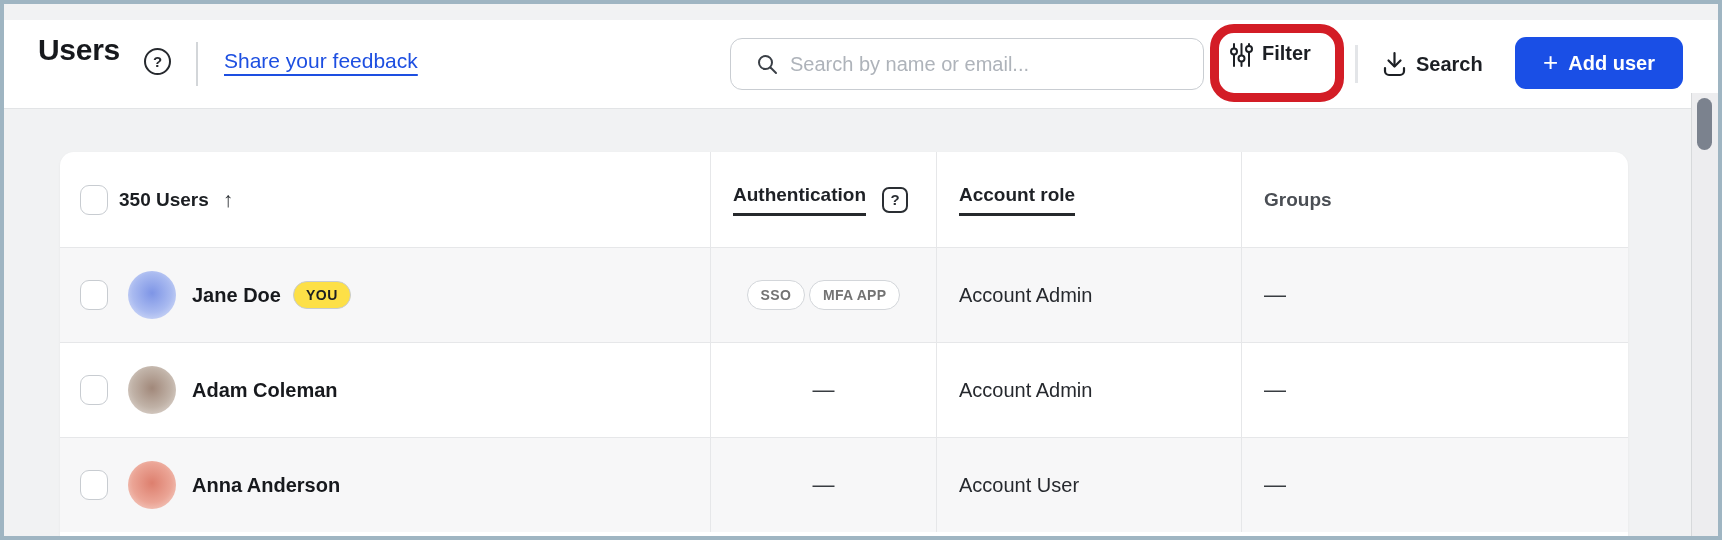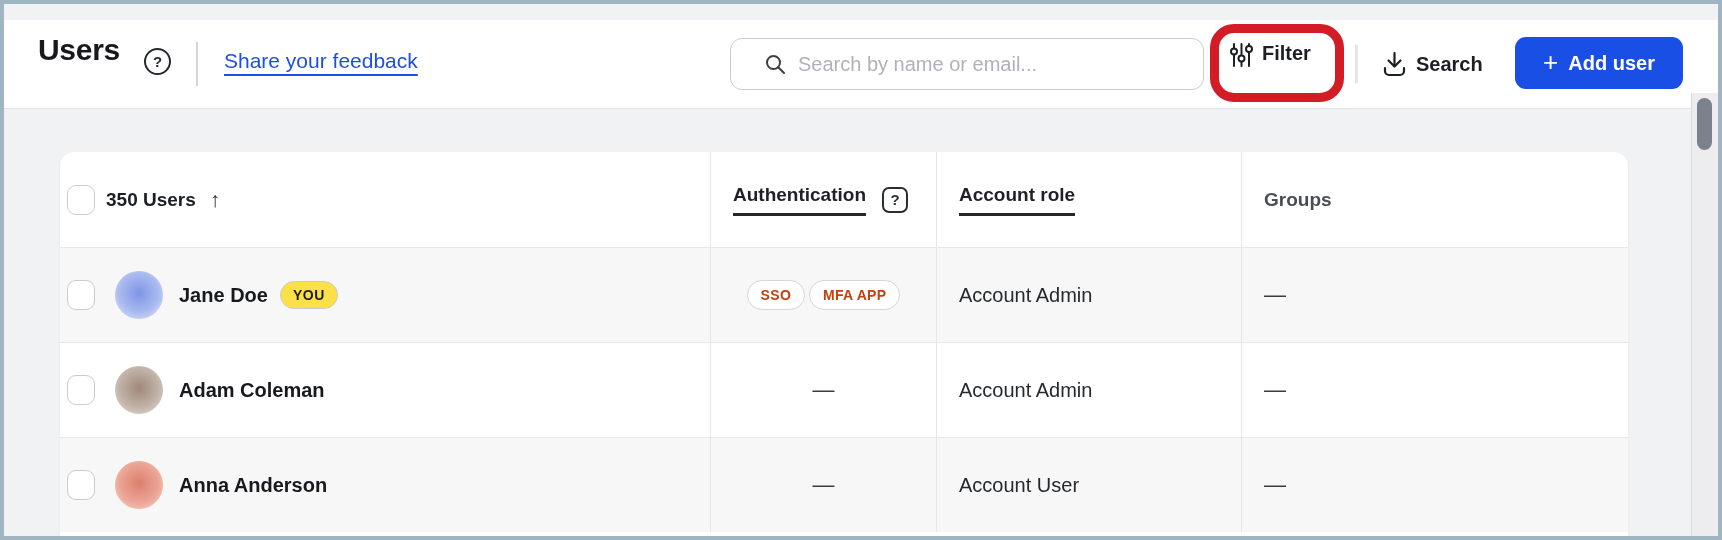--- a/index.html
+++ b/index.html
@@ -15,21 +15,21 @@
                 color:#17191d; letter-spacing:-0.3px; }
   .help-circle { position:absolute; left:140px; top:28px; width:27px; height:27px;
                  border:2px solid #26292e; border-radius:50%; display:flex; align-items:center;
                  justify-content:center; font-size:15px; font-weight:700; color:#26292e; cursor:pointer; }
   .vdiv { position:absolute; left:192px; top:22px; width:2px; height:44px; background:#d3d6d9; }
   .feedback { position:absolute; left:220px; top:29px; font-size:21px; color:#1d4fe1;
               text-decoration:underline; text-decoration-thickness:2px; text-underline-offset:6px;
               cursor:pointer; }
   .searchbox { position:absolute; left:726px; top:18px; width:474px; height:52px;
                border:1.5px solid #c9cdd2; border-radius:12px; background:#fff;
-               display:flex; align-items:center; padding-left:32px; gap:11px; }
+               display:flex; align-items:center; padding-left:24px; gap:11px; }
   .searchbox input { border:none; outline:none; background:transparent; font-size:20px;
                      color:#222; width:390px; font-family:"Liberation Sans", sans-serif; }
   .searchbox input::placeholder { color:#aeb3ba; }
 
   .annotation-ring { position:absolute; left:1206px; top:4px; width:134px; height:78px;
                      border:9px solid #d31d26; border-radius:24px; pointer-events:none; z-index:3; }
   .filter-btn { position:absolute; left:1226px; top:22px; height:44px; display:flex;
                 align-items:flex-start; gap:9px; background:transparent; border:none;
                 font-size:20px; font-weight:700; color:#1c1f24; cursor:pointer;
                 font-family:"Liberation Sans", sans-serif; z-index:2; }
@@ -53,41 +53,41 @@
 
   
   .card { position:absolute; left:56px; top:148px; width:1568px; height:384px;
           background:#fff; border-radius:14px 14px 0 0; overflow:hidden;
           box-shadow:0 1px 3px rgba(0,0,0,0.05); }
   .trow { display:grid; grid-template-columns:650px 226px 305px 1fr; height:95px; }
   .trow > div { display:flex; align-items:center; }
   .trow .c2, .trow .c3, .trow .c4 { border-left:1px solid #e6e7e9; }
   .body-row { border-top:1px solid #e6e7e9; }
   .row-alt { background:#f7f7f8; }
-  .c1 { padding-left:7px; }
+  .c1 { padding-left:20px; }
   .c2 { justify-content:center; gap:4px; }
   .c3, .c4 { padding-left:22px; }
 
   .checkbox { width:28px; height:30px; border:1.5px solid #c8ccd1; border-radius:9px;
               background:#fff; flex:0 0 auto; cursor:pointer; }
   .count-label { margin-left:11px; font-size:19px; font-weight:700; color:#1b1e22; }
   .sort-arrow { margin-left:14px; font-size:21px; color:#2b2f34; }
   .col-label { font-size:19px; font-weight:700; color:#1e2126; }
   .underlined { border-bottom:3px solid #26292c; padding-bottom:7px; cursor:pointer; }
   .qbox { width:26px; height:26px; border:2px solid #2a2e33; border-radius:7px; margin-left:12px;
           display:flex; align-items:center; justify-content:center; font-size:15px;
           font-weight:700; color:#2a2e33; cursor:pointer; }
   .groups-h { color:#4a4e54; }
 
   .avatar { width:48px; height:48px; border-radius:50%; margin-left:20px; flex:0 0 auto; }
   .uname { margin-left:16px; font-size:20px; font-weight:700; color:#17191d; }
   .you-badge { margin-left:12px; padding:5px 12px; border:1.5px solid #c8ccd1; border-radius:16px;
                font-size:14px; font-weight:700; color:#1b1e22; letter-spacing:0.5px; background:#fde047; }
   .auth-badge { padding:6px 13px; border:1.5px solid #d3d6da; border-radius:16px; background:#fff;
-                font-size:14px; font-weight:700; color:#c2410c; letter-spacing:0.3px; }
+                font-size:14px; font-weight:700; color:#737373; letter-spacing:0.3px; }
   .dash { font-size:22px; color:#383c41; }
   .role-text { font-size:20px; color:#26292e; }
 
   svg { display:block; }
 </style>
 </head>
 <body>
 
 <div class="frame">
 

